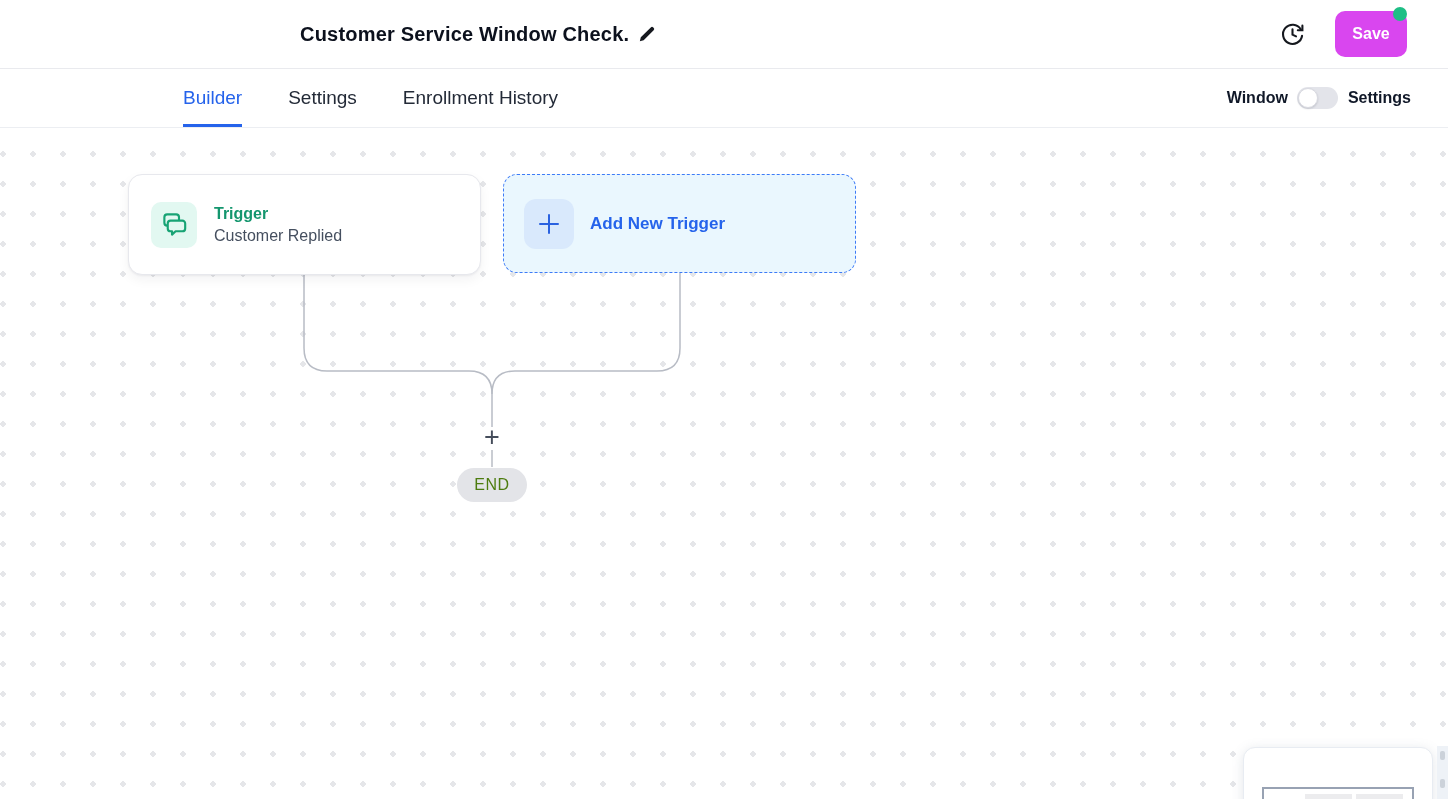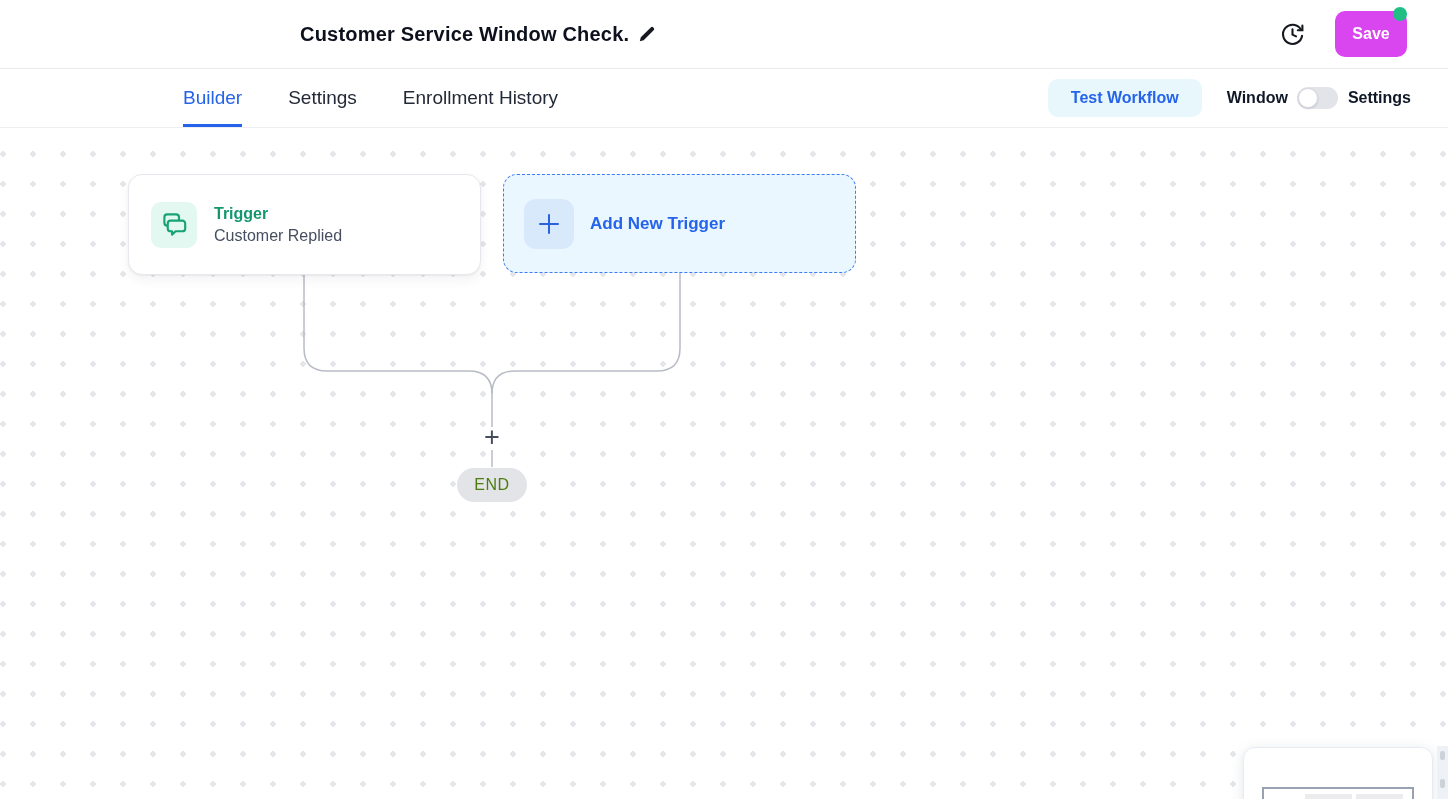--- a/index.html
+++ b/index.html
@@ -102,21 +102,20 @@
     </button>
   </div>
 </div>
 
 <div class="tabbar">
   <div class="tab active">Builder</div>
   <div class="tab">Settings</div>
   <div class="tab">Enrollment History</div>
 
   <div class="tabbar-right">
-    <button class="test-btn">Test Workflow</button>
     <span class="state-label">Window</span>
     <span class="toggle" role="switch" aria-checked="false">
       <span class="knob"></span>
     </span>
     <span class="state-label">Settings</span>
   </div>
 </div>
 
 <div class="canvas">
 

